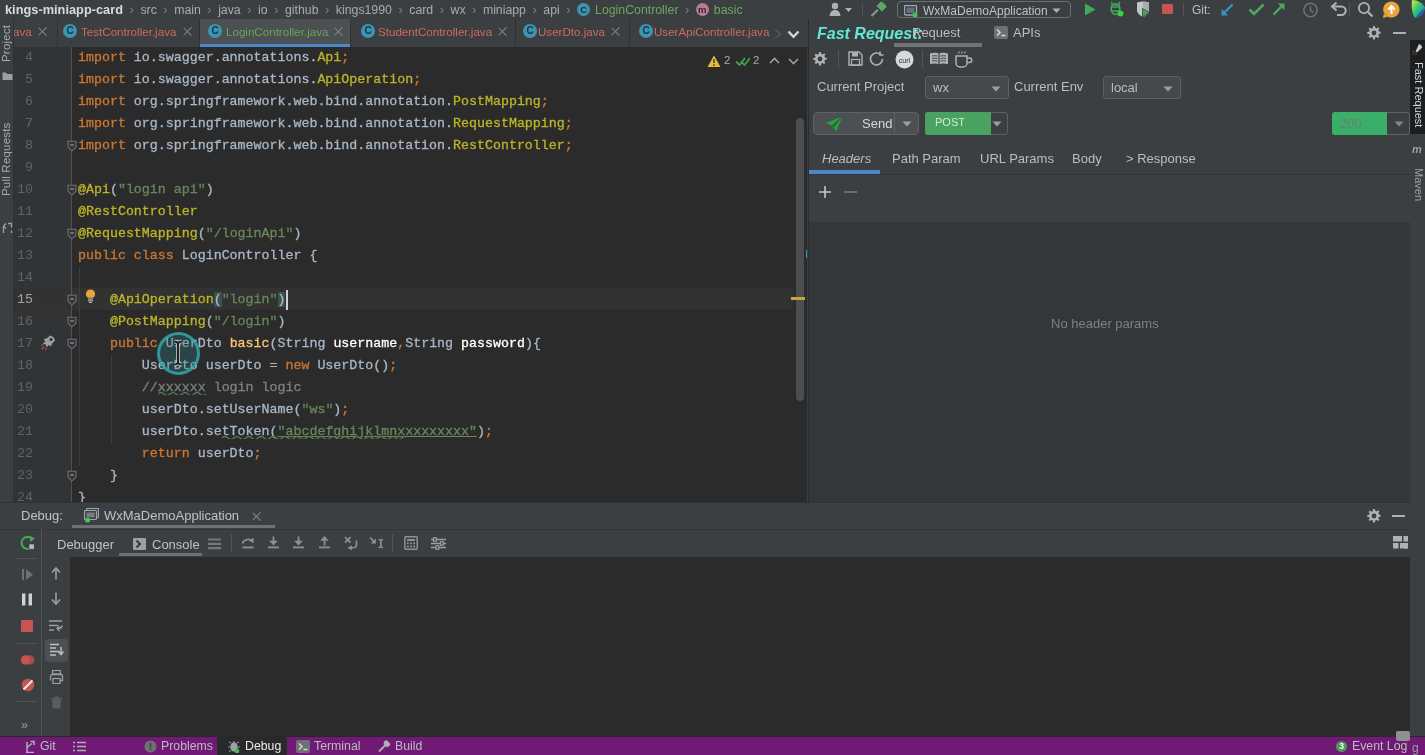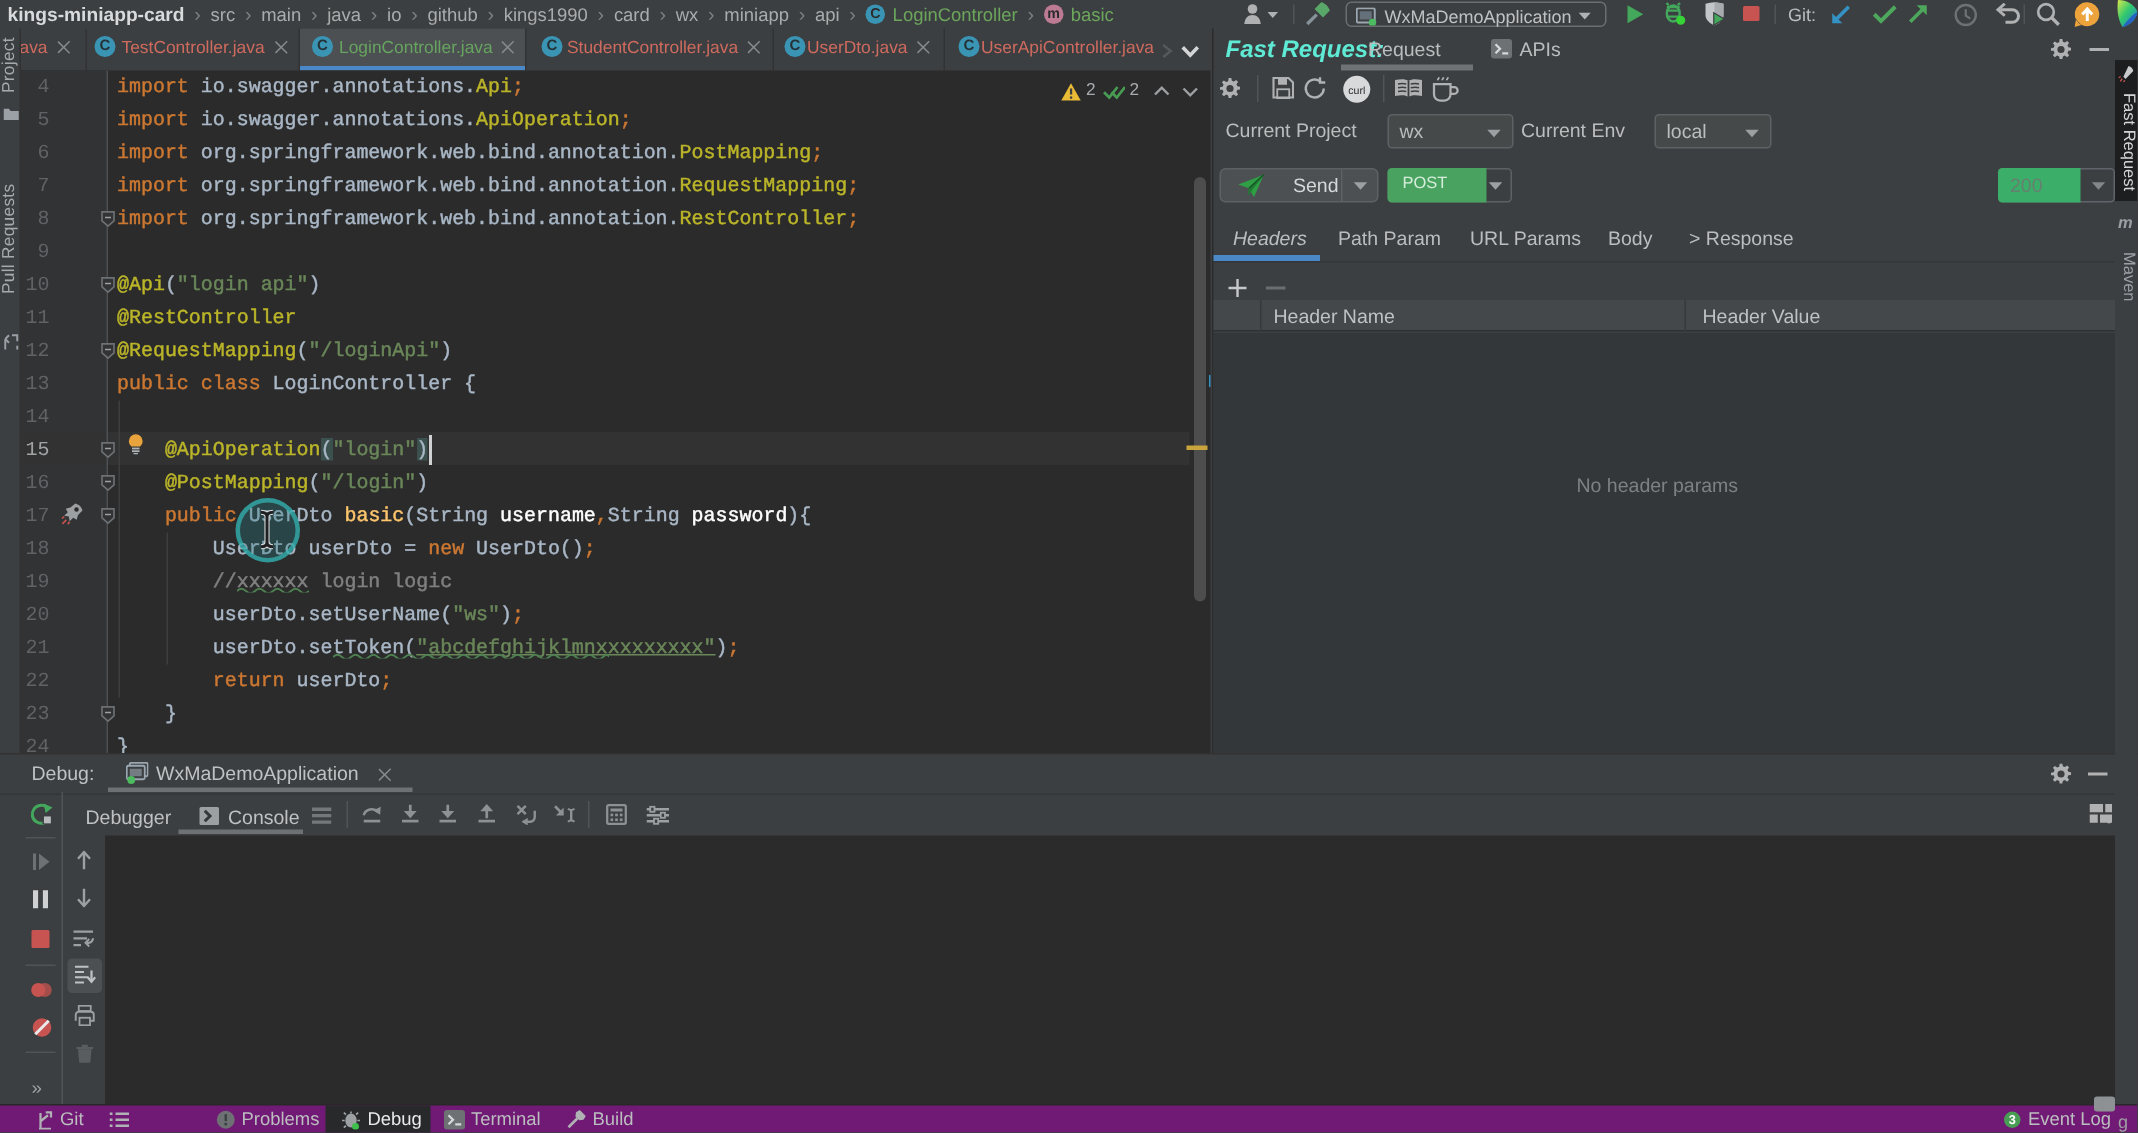--- a/index.html
+++ b/index.html
@@ -405,26 +405,20 @@
   <span class="abs" style="left:263px;top:132px;font-size:13px;color:#BBBDBF;">Body</span>
   <span class="abs" style="left:317px;top:132px;font-size:13px;color:#BBBDBF;">&gt; Response</span>
   <div class="abs" style="left:0;top:151px;width:71px;height:3.5px;background:#4A88C7;"></div>
   <div class="abs" style="left:0;top:155px;width:602px;height:1px;background:#333638;"></div>
 
   <svg class="abs" style="left:9px;top:166px;" width="14" height="14" viewBox="0 0 14 14">
       <path d="M7 1v12M1 7h12" stroke="#C6C8CA" stroke-width="1.6"></path>
     </svg>
   <div class="abs" style="left:35px;top:172px;width:13px;height:2px;background:#6B6E70;"></div>
 
-  <div class="abs" style="left:0;top:181px;width:602px;height:21px;background:#44484B;border-bottom:1px solid #2E3031;">
-    <div style="position:absolute;left:31px;top:0;width:1px;height:21px;background:#37393B;"></div>
-    <div style="position:absolute;left:314px;top:0;width:1px;height:21px;background:#37393B;"></div>
-    <span style="position:absolute;left:40px;top:3px;font-size:13px;color:#BFC1C3;">Header Name</span>
-    <span style="position:absolute;left:326px;top:3px;font-size:13px;color:#BFC1C3;">Header Value</span>
-  </div>
 
   <div class="abs" style="left:0;top:203px;width:602px;height:280px;background:#343739;">
     <span style="position:absolute;left:242px;top:94px;font-size:13px;color:#7E8184;">No header params</span>
   </div>
 </div>
 <style>
 .combo { background:#45494A; border:1px solid #5E6164; border-radius:3px; }
 </style>
 
 <div class="abs" id="debug" style="left:0;top:502px;width:1425px;height:234px;background:#3C3F41;border-top:1px solid #323232;">

